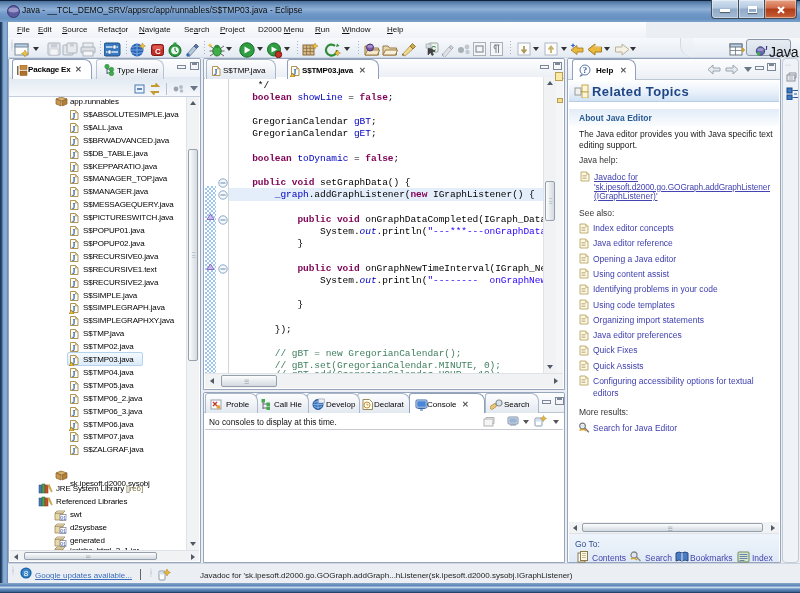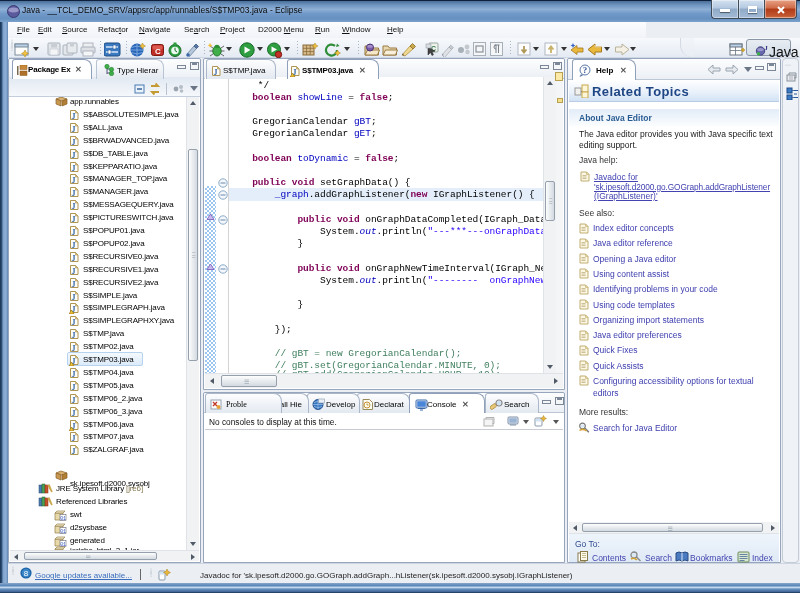--- a/index.html
+++ b/index.html
@@ -414,21 +414,21 @@
           <text x="4.5" y="9.5" font-size="8" font-weight="bold" font-family="Liberation Serif" fill="#3667a8" text-anchor="middle">J</text>
         </svg>
         <span style="position:absolute;left:73px;top:0">S$RECURSIVE0.java</span>
       </div>
 <div class="trow" style="left:0;top:165.7px;width:100%">
         <svg style="position:absolute;left:59px;top:1px" width="11" height="12">
           <path d="M1.5 1.5 h5 l2.5 2.5 v6.5 h-7.5z" fill="#fffef8" stroke="#b09452" stroke-width="1"></path>
           <path d="M6.5 1.5 v2.5 h2.5z" fill="#d8c084" stroke="#b09452" stroke-width=".6"></path>
           <text x="4.5" y="9.5" font-size="8" font-weight="bold" font-family="Liberation Serif" fill="#3667a8" text-anchor="middle">J</text>
         </svg>
-        <span style="position:absolute;left:73px;top:0">S$RECURSIVE1.java</span>
+        <span style="position:absolute;left:73px;top:0">S$RECURSIVE1.text</span>
       </div>
 <div class="trow" style="left:0;top:178.6px;width:100%">
         <svg style="position:absolute;left:59px;top:1px" width="11" height="12">
           <path d="M1.5 1.5 h5 l2.5 2.5 v6.5 h-7.5z" fill="#fffef8" stroke="#b09452" stroke-width="1"></path>
           <path d="M6.5 1.5 v2.5 h2.5z" fill="#d8c084" stroke="#b09452" stroke-width=".6"></path>
           <text x="4.5" y="9.5" font-size="8" font-weight="bold" font-family="Liberation Serif" fill="#3667a8" text-anchor="middle">J</text>
         </svg>
         <span style="position:absolute;left:73px;top:0">S$RECURSIVE2.java</span>
       </div>
 <div class="trow" style="left:0;top:191.5px;width:100%">
@@ -710,21 +710,21 @@
    <div class="sarr" style="left:5px;top:4px;border-top:3.5px solid transparent;border-bottom:3.5px solid transparent;border-right:4px solid #505a66"></div>
    <div class="thumbh" style="left:16px;width:56px;">
         <div class="grip" style="left:50%;top:2px;margin-left:-5px">☰</div>
       </div>
    <div class="sarr" style="right:5px;top:4px;border-top:3.5px solid transparent;border-bottom:3.5px solid transparent;border-left:4px solid #505a66"></div>
  </div>
 </div>
 
 <div class="abs panel" id="cons" style="left:203px;top:392px;width:362px;height:171px;">
  <div class="tabrow"></div>
- <div class="tab tabin" style="left:1px;width:77px;z-index:6;font-family:Liberation Serif, serif;">
+ <div class="tab tabin" style="left:1px;width:53px;z-index:6;">
    <svg style="position:absolute;left:4px;top:5px" width="12" height="11">
         <rect x="1" y="1" width="10" height="9" fill="#fdfdfd" stroke="#98a4b2"></rect>
         <path d="M3 3 l4 4 M7 3 l-4 4" stroke="#c03a2a" stroke-width="1.4"></path>
         <circle cx="8.5" cy="8" r="2" fill="#e8a03a"></circle>
       </svg>
    <span style="position:absolute;left:20px;top:6px">Proble</span>
  </div>
  <div class="tab tabin" style="left:52px;width:53px;z-index:5;">
    <svg style="position:absolute;left:3px;top:4px" width="13" height="13">
         <path d="M3 3 v8 M3 6 h4 M3 10 h4" stroke="#667" fill="none"></path>

